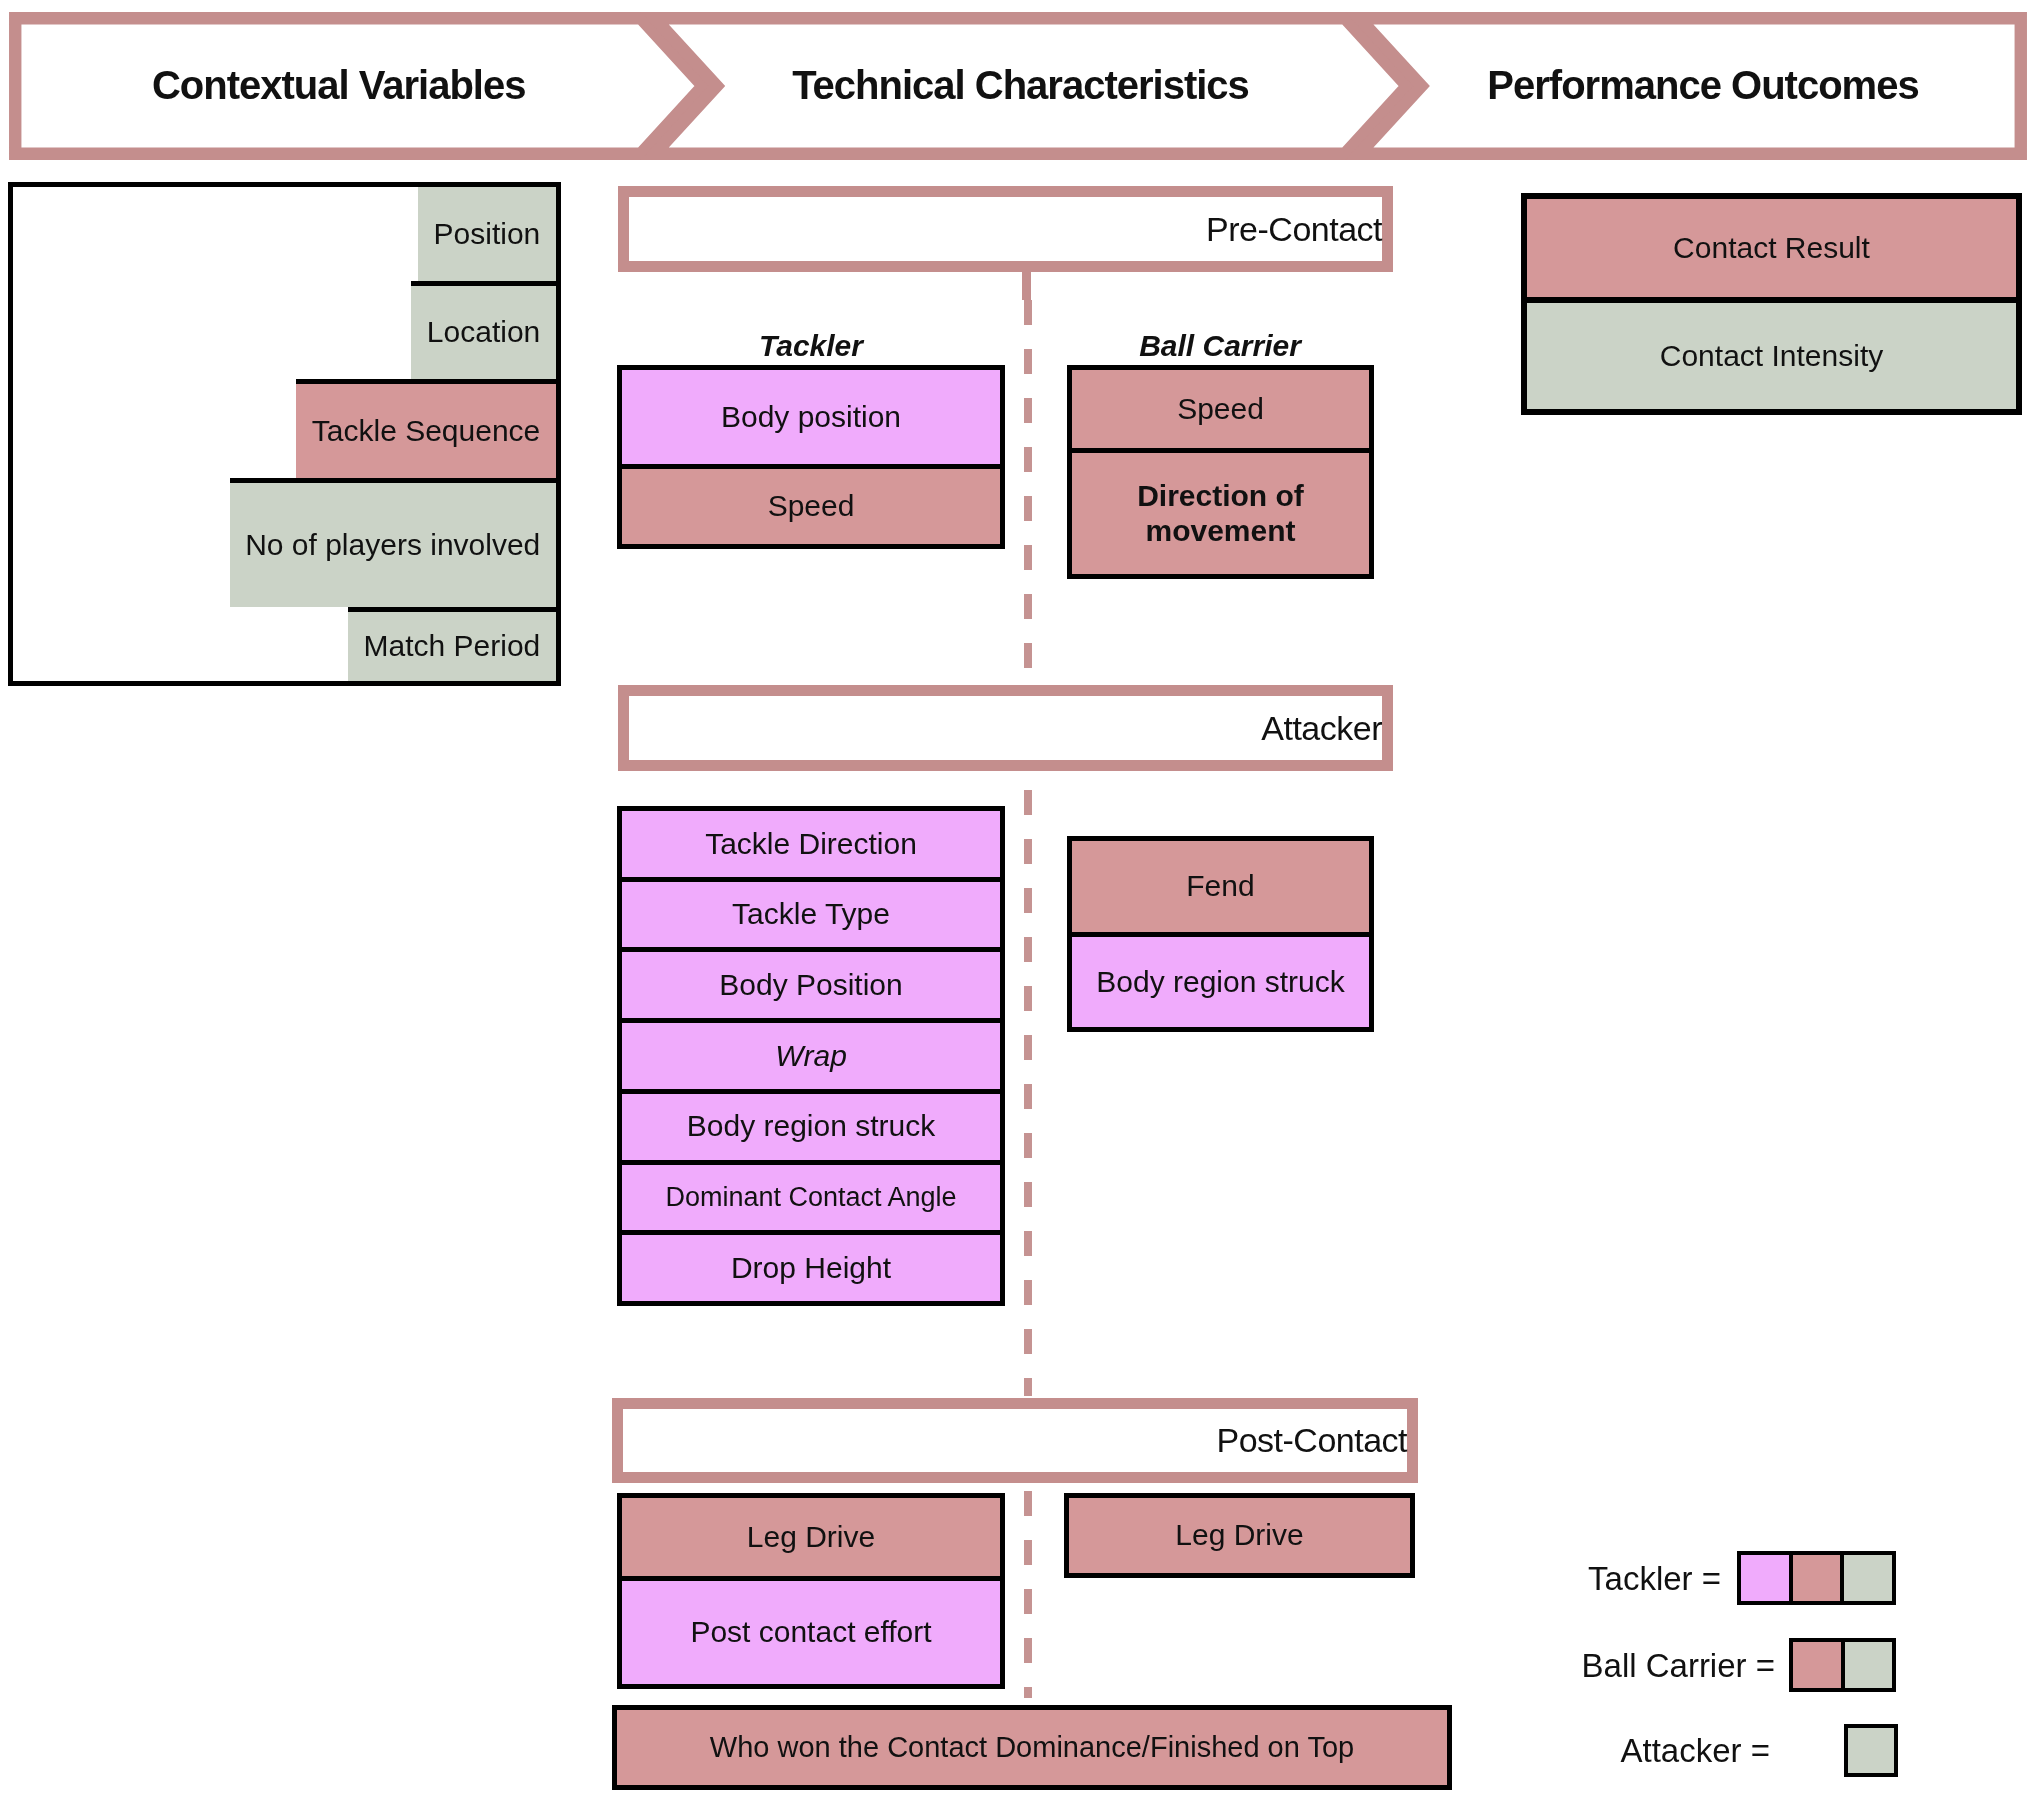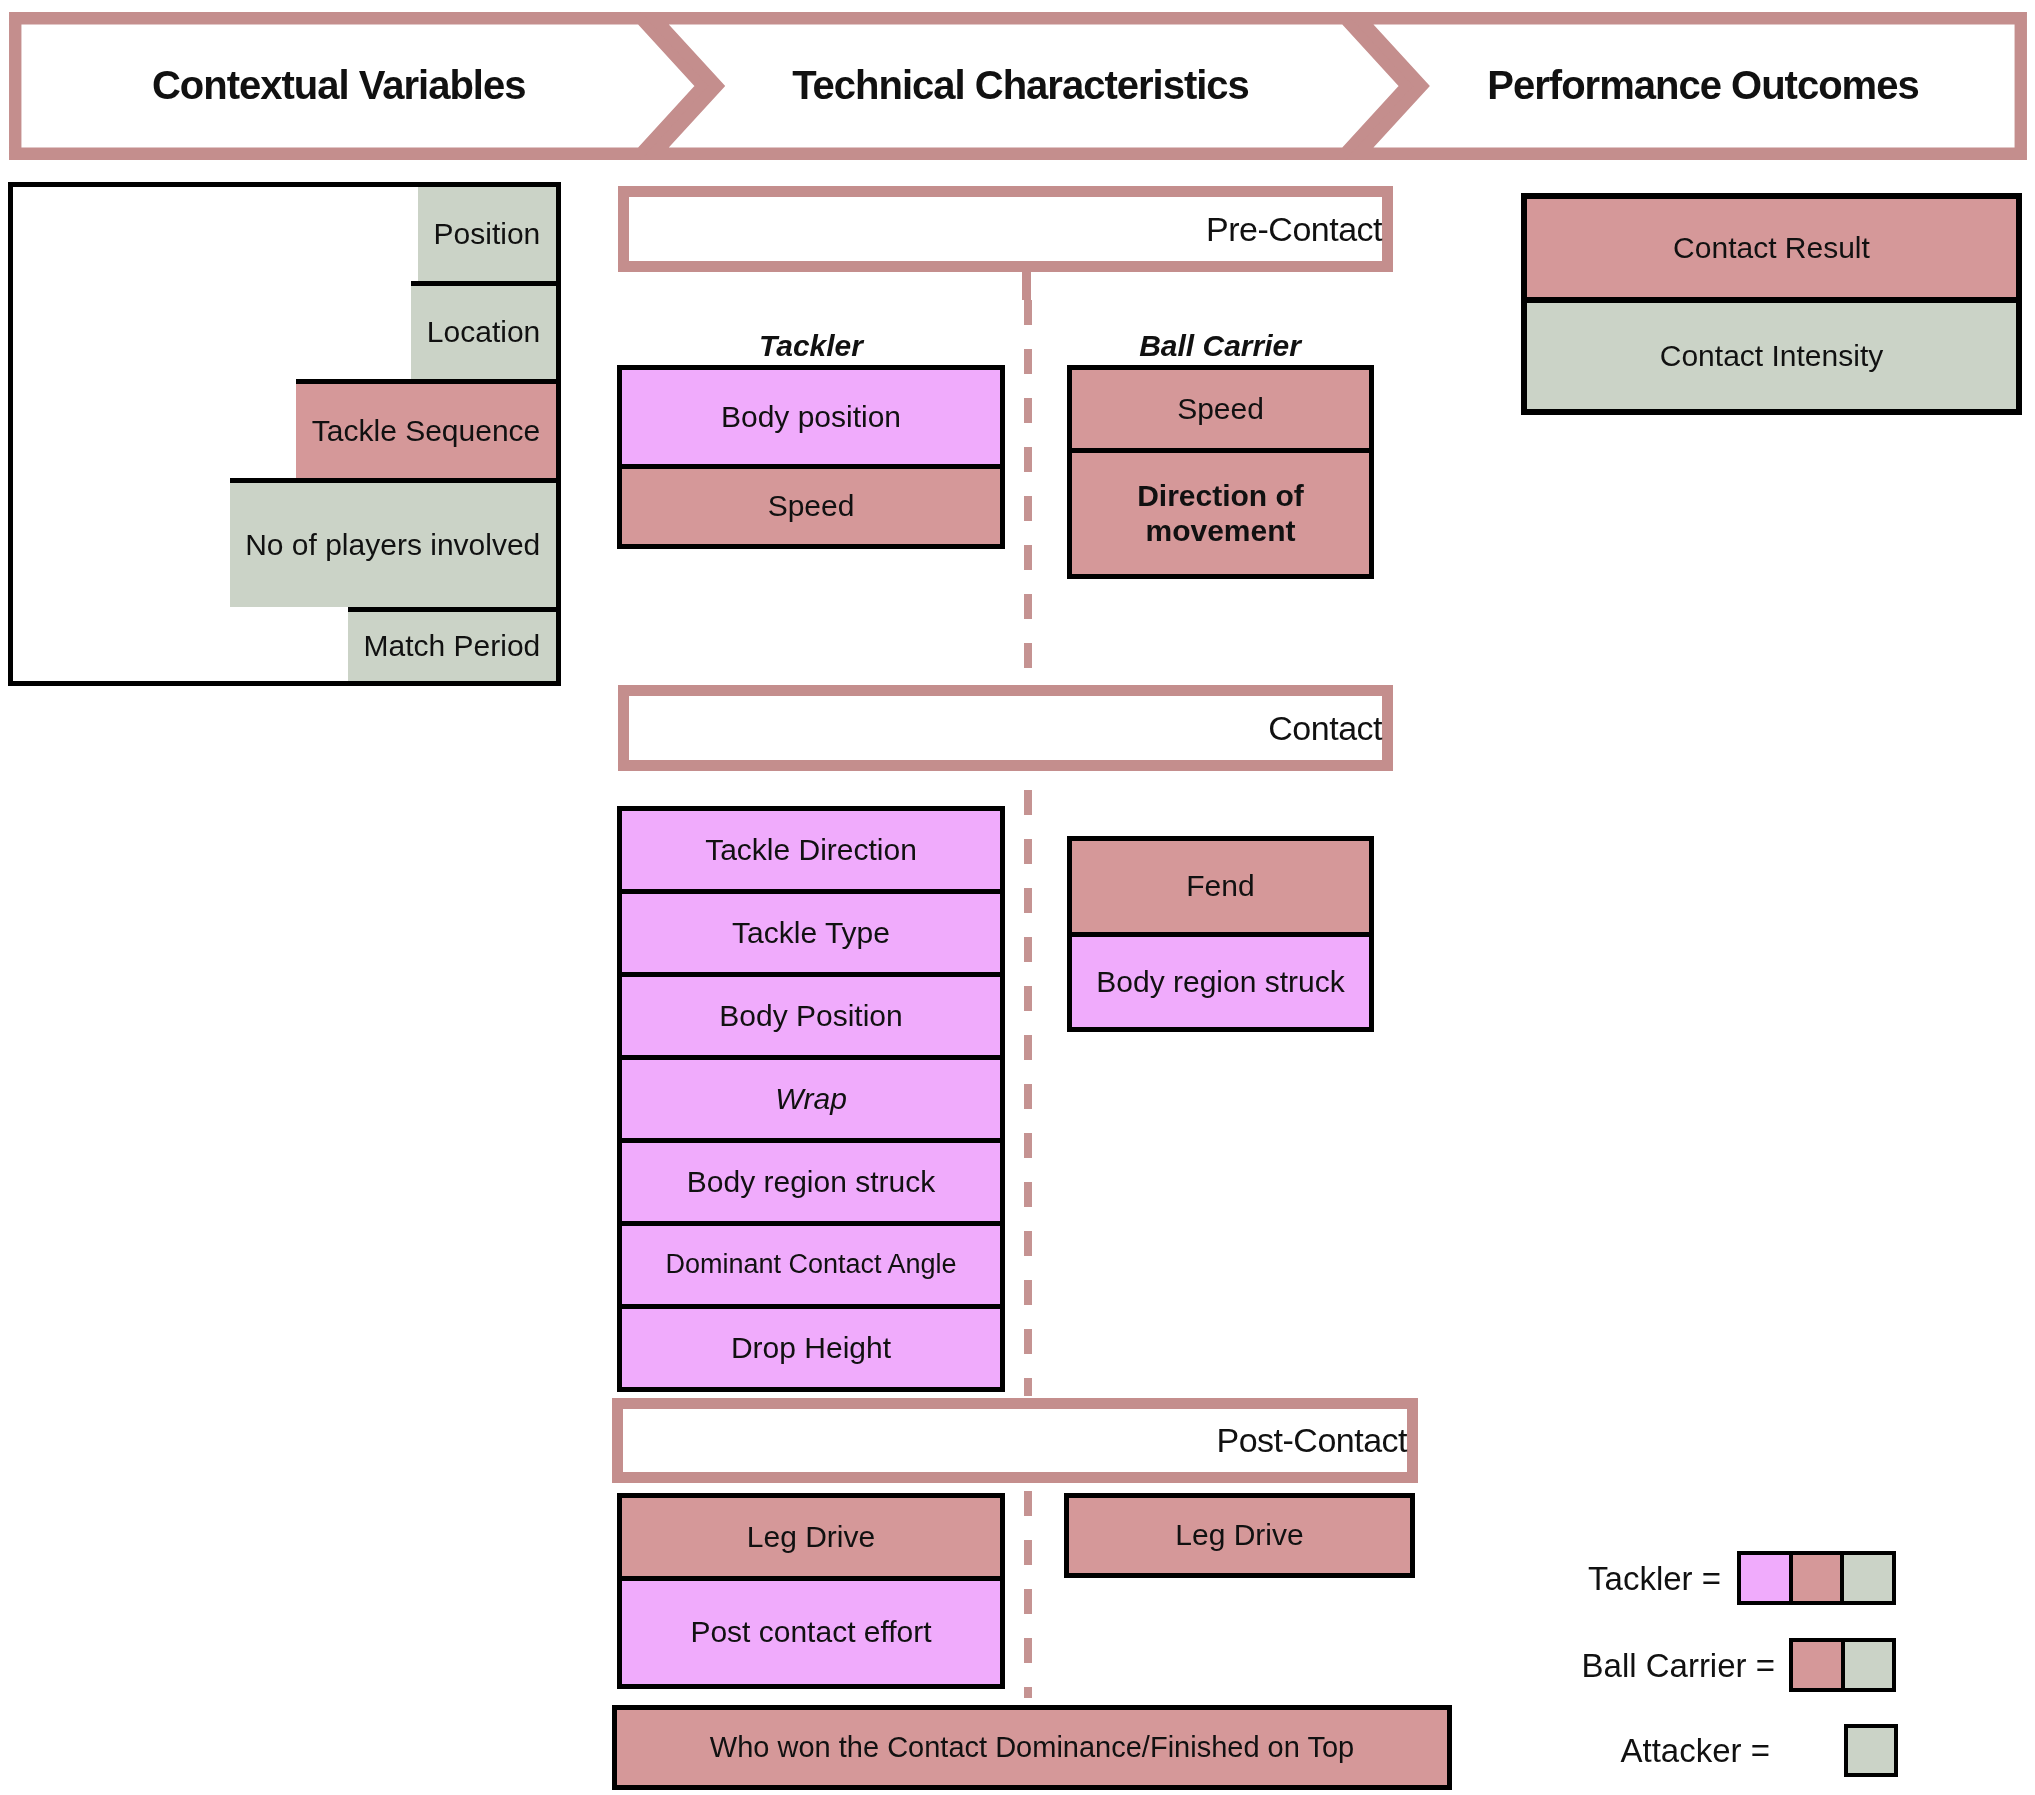--- a/index.html
+++ b/index.html
@@ -117,24 +117,24 @@
     <div class="row v-white" style="flex:193;">Body position</div>
     <div class="row v-pink" style="flex:153;">Speed</div>
   </div>
 
   <div class="box" style="left:1067px;top:365px;width:307px;height:214px;">
     <div class="row v-pink" style="flex:155;">Speed</div>
     <div class="row v-pink" style="flex:239;font-weight:bold;">Direction of movement</div>
   </div>
 
   <div class="phase-header" style="left:618px;top:685px;width:775px;height:86px;">
-    <span>Contact</span>
+    <span>Attacker</span>
   </div>
 
-  <div class="box" style="left:617px;top:806px;width:388px;height:586px;">
+  <div class="box" style="left:617px;top:806px;width:388px;height:500px;">
     <div class="row v-white" style="flex:1;">Tackle Direction</div>
     <div class="row v-white" style="flex:1;">Tackle Type</div>
     <div class="row v-white" style="flex:1;">Body Position</div>
     <div class="row v-white" style="flex:1;font-style:italic;">Wrap</div>
     <div class="row v-white" style="flex:1;">Body region struck</div>
     <div class="row v-white" style="flex:1;font-size:27px;">Dominant Contact Angle</div>
     <div class="row v-white" style="flex:1;">Drop Height</div>
   </div>
 
   <div class="box" style="left:1067px;top:836px;width:307px;height:196px;">

